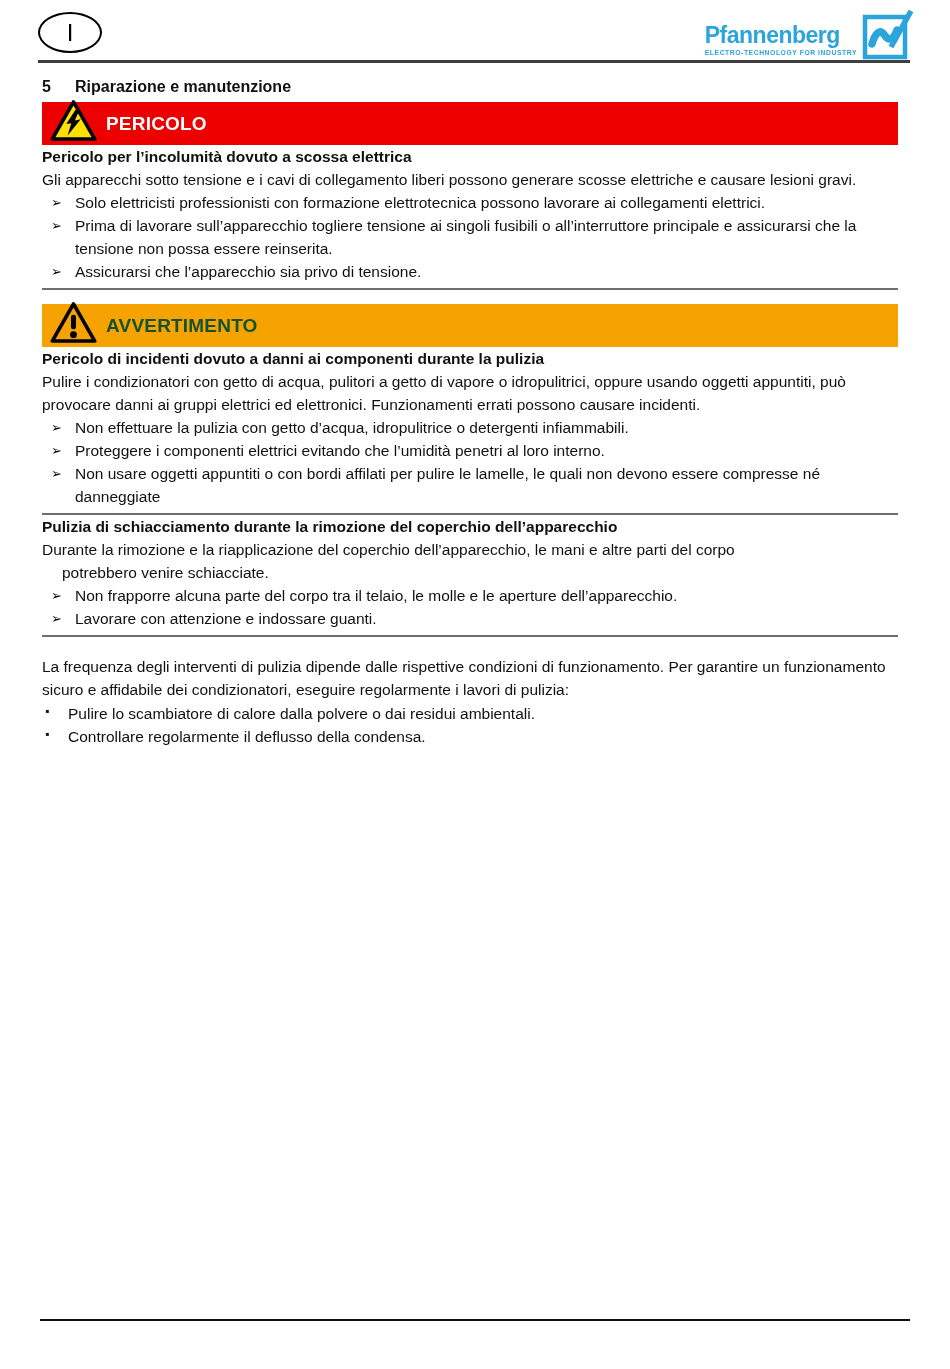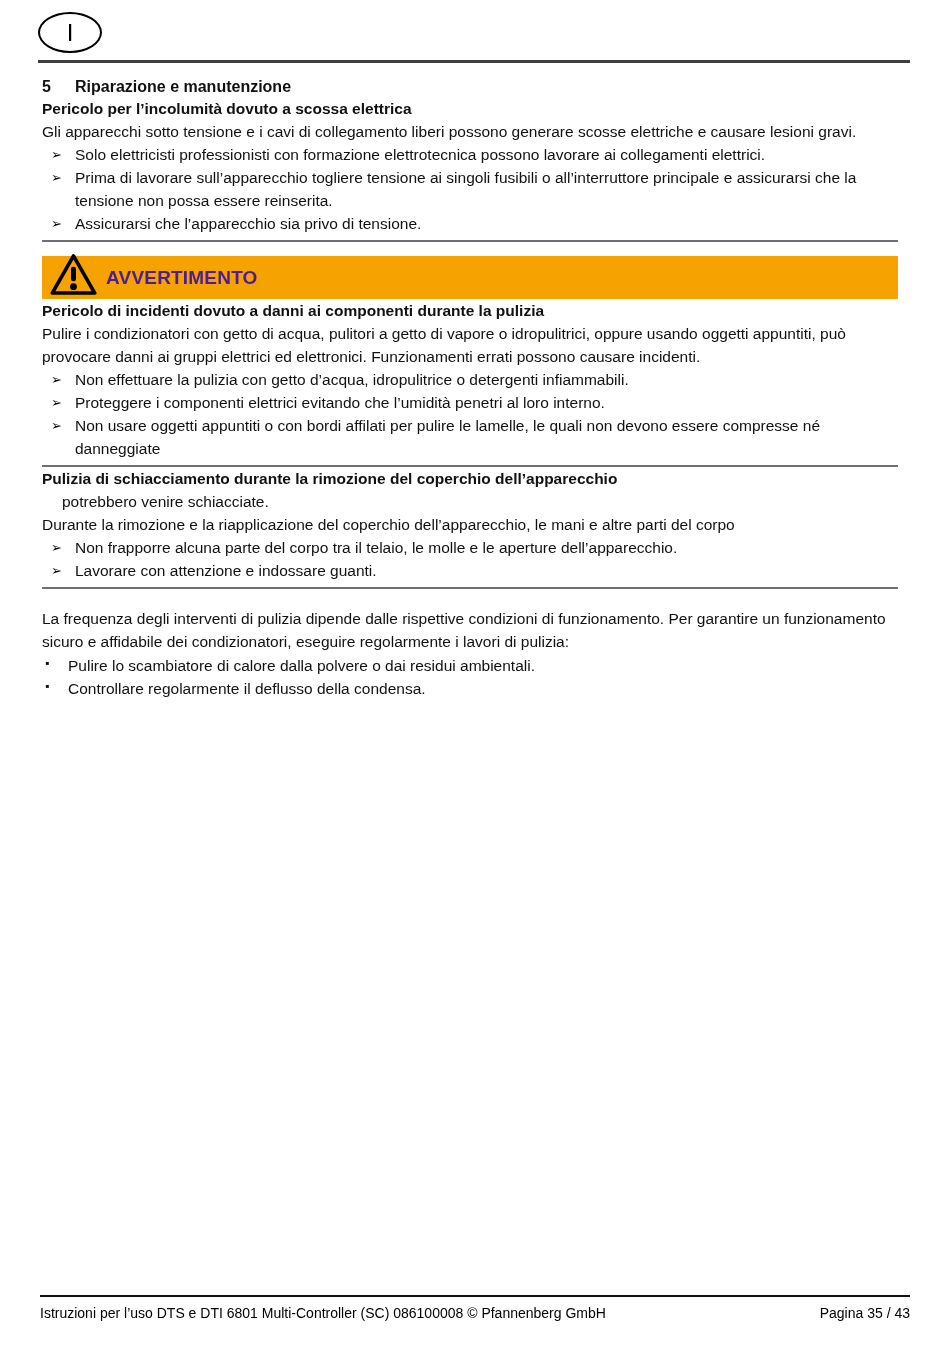--- a/index.html
+++ b/index.html
@@ -37,21 +37,21 @@
     height:43px; display:flex; align-items:center; padding-left:8px; margin-top:5px;
     position:relative;
   }
   .banner-danger  { background:#EC0000; }
   .banner-warning { background:#F6A200; }
   .banner-caution { background:#FFED00; }
   .tri { width:47px; height:43px; flex:0 0 47px; transform:translateY(-3px); }
   .tri svg { display:block; }
   .blabel { font-size:19px; font-weight:bold; margin-left:9px; letter-spacing:0.2px; }
   .blabel-white { color:#fff; }
-  .blabel-black { color:#4c1d95; }
+  .blabel-black { color:#14532d; }
 
   .wtitle { font-weight:bold; }
   .wbody  { }
   .indent2 { padding-left:20px; }
 
   ul.arrows { list-style:none; }
   ul.arrows li { position:relative; padding-left:33px; }
   .am { position:absolute; left:9px; top:0; font-size:13px; color:#000; }
 
   .block-rule { height:2px; background:#6f6f6f; margin-top:5px; }
@@ -69,31 +69,53 @@
 </style>
 </head>
 <body>
 
 <div class="page">
 
   <div class="header">
     <div class="country-badge">
       <span>I</span>
     </div>
+    <div class="logo">
+      <div class="logo-textcol">
+        <div class="brand">Pfannenberg</div>
+        <div class="tagline">ELECTRO-TECHNOLOGY FOR INDUSTRY</div>
+      </div>
+      <div class="logo-mark">
+        <svg width="52" height="50" viewBox="0 0 104 100" aria-hidden="true">
+          <rect x="6" y="14" width="80" height="80" fill="#ffffff" stroke="#2AA4DB" stroke-width="9"></rect>
+          <path d="M20 68 Q31 32 45 50 Q59 70 70 40" fill="none" stroke="#2AA4DB" stroke-width="15" stroke-linecap="round"></path>
+          <path d="M58 74 L98 2" fill="none" stroke="#2AA4DB" stroke-width="11"></path>
+        </svg>
+      </div>
+    </div>
   </div>
   <div class="header-rule"></div>
 
   <main class="content">
 
     <h1>
       <span class="h-num">5</span>
       <span>Riparazione e manutenzione</span>
     </h1>
 
     <section class="warn warn-1">
+      <div class="banner banner-danger">
+        <span class="tri">
+          <svg width="47" height="43" viewBox="0 0 104 94" aria-hidden="true">
+            <polygon points="52,6 99,88 5,88" fill="#FFE000" stroke="#000" stroke-width="8" stroke-linejoin="round"></polygon>
+            <path d="M56 24 L36 55 L47 53 L39 80 L68 44 L55 47 L65 24 Z" fill="#000"></path>
+          </svg>
+        </span>
+        <span class="blabel blabel-white">PERICOLO</span>
+      </div>
       <p class="wtitle">Pericolo per l’incolumità dovuto a scossa elettrica</p>
       <p class="wbody">Gli apparecchi sotto tensione e i cavi di collegamento liberi possono generare scosse elettriche e causare lesioni gravi.</p>
       <ul class="arrows">
         <li><span class="am">➢</span><span>Solo elettricisti professionisti con formazione elettrotecnica possono lavorare ai collegamenti elettrici.</span></li>
         <li><span class="am">➢</span><span>Prima di lavorare sull’apparecchio togliere tensione ai singoli fusibili o all’interruttore principale e assicurarsi che la tensione non possa essere reinserita.</span></li>
         <li><span class="am">➢</span><span>Assicurarsi che l’apparecchio sia privo di tensione.</span></li>
       </ul>
       <div class="block-rule"></div>
     </section>
 
@@ -113,38 +135,34 @@
       <ul class="arrows">
         <li><span class="am">➢</span><span>Non effettuare la pulizia con getto d’acqua, idropulitrice o detergenti infiammabili.</span></li>
         <li><span class="am">➢</span><span>Proteggere i componenti elettrici evitando che l’umidità penetri al loro interno.</span></li>
         <li><span class="am">➢</span><span>Non usare oggetti appuntiti o con bordi affilati per pulire le lamelle, le quali non devono essere compresse né danneggiate</span></li>
       </ul>
       <div class="block-rule"></div>
     </section>
 
     <section class="warn warn-3">
       <p class="wtitle">Pulizia di schiacciamento durante la rimozione del coperchio dell’apparecchio</p>
+      <p class="wbody">Durante la rimozione e la riapplicazione del coperchio dell’apparecchio, le mani e altre parti del corpo</p>
       <p class="wbody indent2">potrebbero venire schiacciate.</p>
-      <p class="wbody">Durante la rimozione e la riapplicazione del coperchio dell’apparecchio, le mani e altre parti del corpo</p>
       <ul class="arrows">
         <li><span class="am">➢</span><span>Non frapporre alcuna parte del corpo tra il telaio, le molle e le aperture dell’apparecchio.</span></li>
         <li><span class="am">➢</span><span>Lavorare con attenzione e indossare guanti.</span></li>
       </ul>
       <div class="block-rule"></div>
     </section>
 
     <p class="closing">La frequenza degli interventi di pulizia dipende dalle rispettive condizioni di funzionamento. Per garantire un funzionamento sicuro e affidabile dei condizionatori,  eseguire regolarmente i lavori di pulizia:</p>
     <ul class="squares">
       <li><span class="sq">▪</span><span>Pulire lo scambiatore di calore dalla polvere o dai residui ambientali.</span></li>
       <li><span class="sq">▪</span><span>Controllare regolarmente il deflusso della condensa.</span></li>
     </ul>
 
   </main>
 
   <footer class="footer">
     <div class="footer-rule"></div>
-    <div class="footer-row">
-      <span>Istruzioni per l’uso DTS e DTI 6801  Multi-Controller (SC)  086100008  © Pfannenberg GmbH</span>
-      <span>Pagina 35 / 43</span>
-    </div>
   </footer>
 
 </div>
 
 </body></html>

